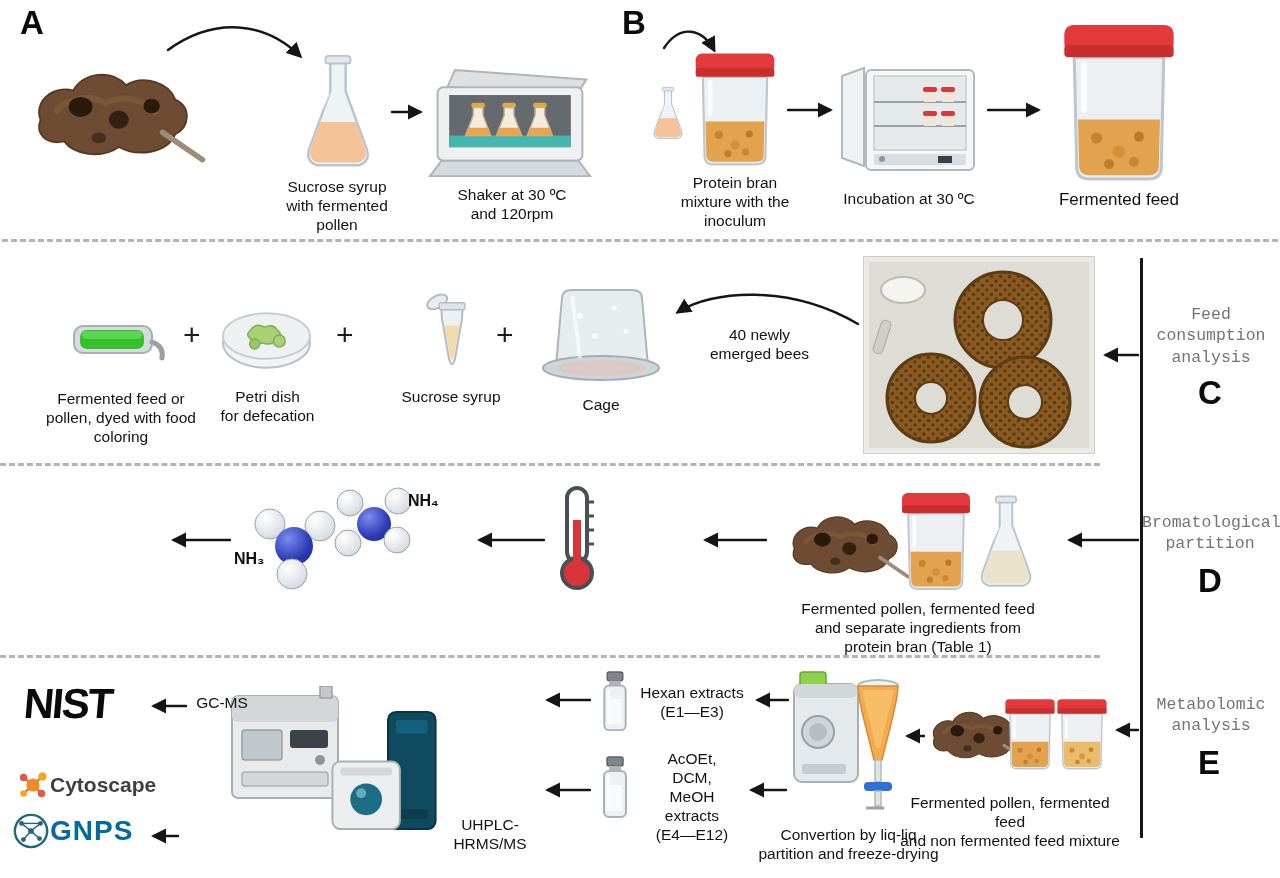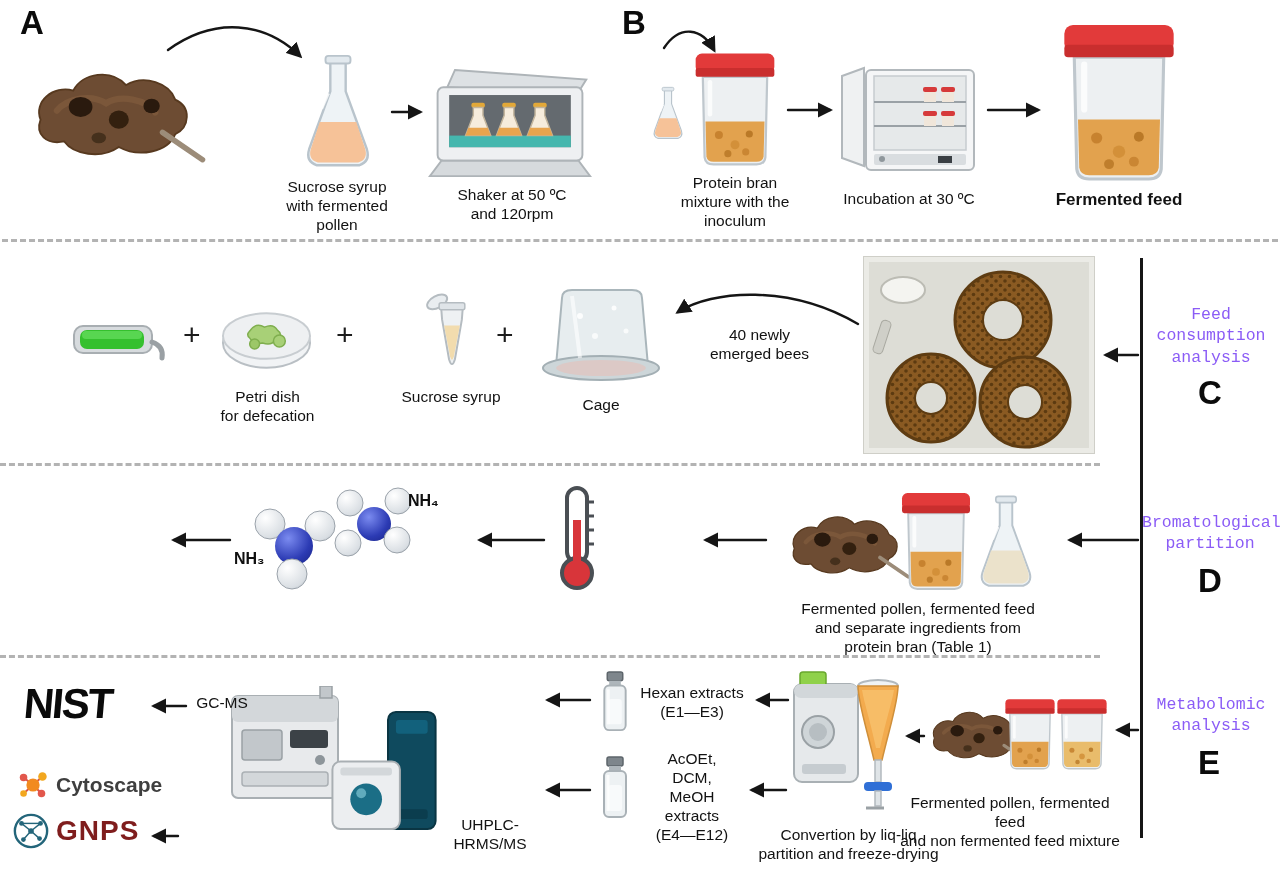--- a/index.html
+++ b/index.html
@@ -7,30 +7,30 @@
   #canvas {
     position:relative; width:1280px; height:878px; background:#ffffff;
     font-family:"Liberation Sans","DejaVu Sans",sans-serif; color:#111;
     overflow:hidden;
   }
   .icon { position:absolute; z-index:2; }
   .cap {
     position:absolute; z-index:4; font-size:15.5px; line-height:1.22;
     text-align:center; white-space:pre-line; color:#121212;
   }
-  .cap-bold { font-weight:bold; font-size:17px; }
+  .cap-bold { font-weight:normal; font-size:17px; }
   .panel-letter { position:absolute; z-index:4; font-size:33px; font-weight:bold; color:#0b0b0b; }
   .plus { position:absolute; z-index:4; font-size:30px; font-weight:500; color:#1c1c1c; }
   .mono-label {
     position:absolute; z-index:4; font-family:"Liberation Mono","DejaVu Sans Mono",monospace;
-    font-size:16.5px; line-height:1.3; text-align:center; white-space:pre-line; color:#8b5cf6;
+    font-size:16.5px; line-height:1.3; text-align:center; white-space:pre-line; color:#737373;
   }
   .divider { position:absolute; z-index:1; height:0; border-top:3px dashed #b3b3b3; }
   .vline { position:absolute; z-index:3; width:3px; background:#161616; }
-  .logo-row { position:absolute; z-index:4; display:flex; align-items:center; gap:6px; }
+  .logo-row { position:absolute; z-index:4; display:flex; align-items:center; }
   #arrows { position:absolute; left:0; top:0; z-index:6; pointer-events:none; }
   .nh-label { position:absolute; z-index:5; font-size:16px; font-weight:600; color:#101010; }
 </style>
 </head>
 <body>
 
 <svg style="position:absolute;width:0;height:0" aria-hidden="true">
   <defs>
     <radialGradient id="gH" cx="0.35" cy="0.3" r="0.95">
       <stop offset="0" stop-color="#ffffff"></stop>
@@ -265,21 +265,21 @@
     </svg>
   <svg class="icon" style="left:290px;top:52px" width="96" height="122" viewBox="0 0 100 125">
       <use href="#sym-flask"></use>
     </svg>
   <div class="cap" style="left:262px;top:178px;width:150px">Sucrose syrup
 with fermented
 pollen</div>
   <svg class="icon" style="left:426px;top:68px" width="168" height="112" viewBox="0 0 170 116">
       <use href="#sym-shaker"></use>
     </svg>
-  <div class="cap" style="left:428px;top:186px;width:168px">Shaker at 50 ºC
+  <div class="cap" style="left:428px;top:186px;width:168px">Shaker at 30 ºC
 and 120rpm</div>
 
   <div class="panel-letter" style="left:622px;top:4px">B</div>
   <svg class="icon" style="left:645px;top:86px" width="46" height="56" viewBox="0 0 100 125">
       <use href="#sym-flask"></use>
     </svg>
   <svg class="icon" style="left:690px;top:50px" width="90" height="118" viewBox="0 0 100 132">
       <use href="#sym-jar"></use>
     </svg>
   <div class="cap" style="left:660px;top:174px;width:150px">Protein bran
@@ -302,20 +302,23 @@
       <use href="#sym-petri"></use>
     </svg>
   <div class="plus" style="left:336px;top:318px">+</div>
   <svg class="icon" style="left:424px;top:290px" width="52" height="84" viewBox="0 0 52 85">
       <use href="#sym-tube"></use>
     </svg>
   <div class="plus" style="left:496px;top:318px">+</div>
   <svg class="icon" style="left:534px;top:286px" width="134" height="102" viewBox="0 0 134 102">
       <use href="#sym-cage"></use>
     </svg>
+  <div class="cap" style="left:36px;top:390px;width:170px">Fermented feed or
+pollen, dyed with food
+coloring</div>
   <div class="cap" style="left:215px;top:388px;width:105px">Petri dish
 for defecation</div>
   <div class="cap" style="left:392px;top:388px;width:118px">Sucrose syrup</div>
   <div class="cap" style="left:566px;top:396px;width:70px">Cage</div>
   <div class="cap" style="left:702px;top:326px;width:115px">40 newly
 emerged bees</div>
   <svg class="icon" style="left:863px;top:256px" width="232" height="198" viewBox="0 0 232 198">
       <use href="#sym-honeycomb"></use>
     </svg>
 
@@ -360,21 +363,21 @@
   <div class="logo-row" style="left:16px;top:768px">
     <svg width="34" height="34" viewBox="0 0 36 36">
         <use href="#sym-cyto"></use>
       </svg>
     <span style="font-size:21px;font-weight:bold;color:#3f3f3f">Cytoscape</span>
   </div>
   <div class="logo-row" style="left:12px;top:812px">
     <svg width="38" height="38" viewBox="0 0 40 40">
         <use href="#sym-gnpsicon"></use>
       </svg>
-    <span style="font-size:28px;font-weight:bold;color:#7f1d1d;letter-spacing:1px">GNPS</span>
+    <span style="font-size:28px;font-weight:bold;color:#0369a1;letter-spacing:1px">GNPS</span>
   </div>
 
   <div class="cap" style="left:438px;top:816px;width:104px">UHPLC-
 HRMS/MS</div>
   <svg class="icon" style="left:596px;top:670px" width="38" height="64" viewBox="0 0 38 66">
       <use href="#sym-vial"></use>
     </svg>
   <div class="cap" style="left:634px;top:684px;width:116px">Hexan extracts
 (E1—E3)</div>
   <svg class="icon" style="left:596px;top:750px" width="38" height="76" viewBox="0 0 38 66">

